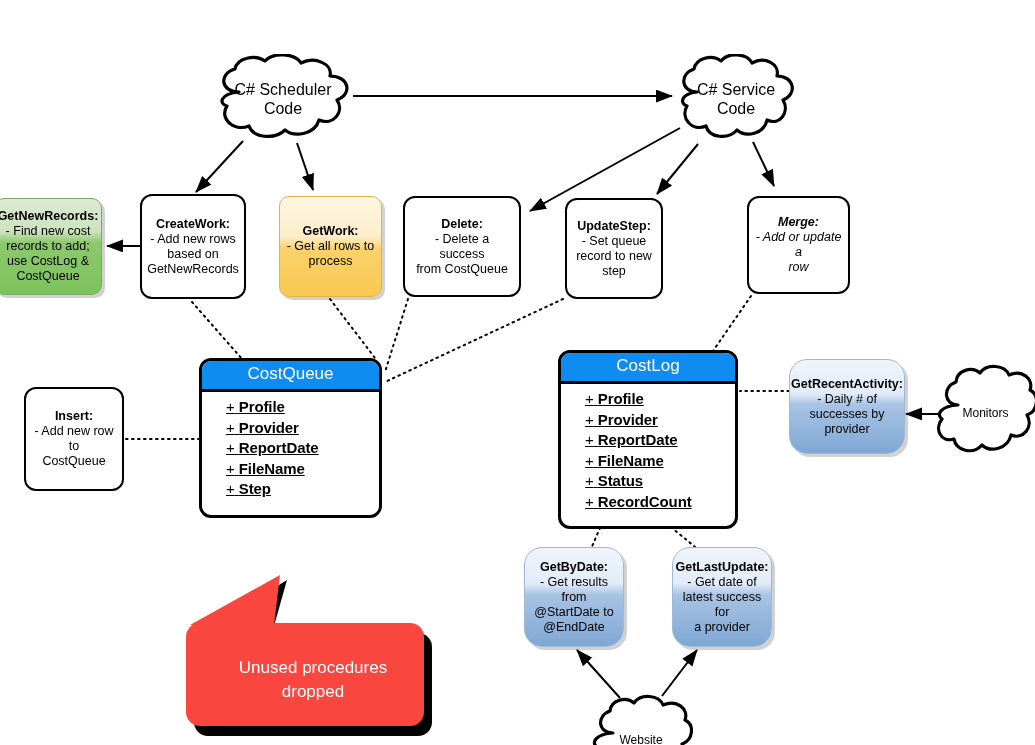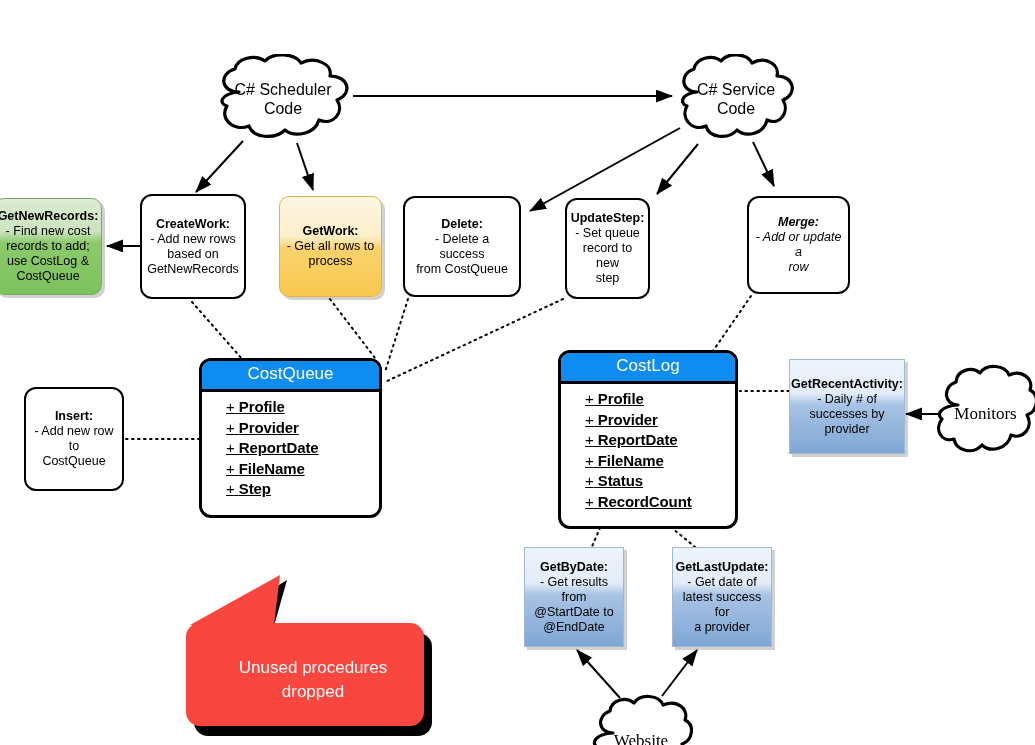--- a/index.html
+++ b/index.html
@@ -19,40 +19,40 @@
   
   .green{border:1px solid #7aa96a;border-radius:10px;
          background:linear-gradient(180deg,#dcebd2 0%,#cde3bf 34%,#8cc96c 46%,#7dc25c 100%);
          box-shadow:3px 3px 0 rgba(0,0,0,.18);}
   
   .orange{border:1px solid #e0b24a;border-radius:10px;
           background:linear-gradient(180deg,#fdf4dd 0%,#fcecc4 40%,#f9cf66 52%,#f7c council 100%);
           background:linear-gradient(180deg,#fdf6e2 0%,#fceec9 40%,#fad26c 52%,#f8c94f 100%);
           box-shadow:3px 3px 0 rgba(0,0,0,.18);}
   
-  .bluebox{border:1px solid #9fb8d6;border-radius:0;
+  .bluebox{border:1px solid #9fb8d6;border-radius:18px;
            background:linear-gradient(180deg,#eef4fb 0%,#e2ecf8 36%,#a8c3e4 48%,#7fa7d4 100%);
            box-shadow:3px 3px 0 rgba(0,0,0,.18);}
 
   
   .table{position:absolute;box-sizing:border-box;border:3px solid #000;border-radius:12px;
          background:#fff;overflow:hidden;}
   .table .thead{background:#0f8cf2;color:#fff;font-size:17px;line-height:26px;height:28px;
                 text-align:center;border-bottom:3px solid #000;}
   .table .attrs{padding:5px 0 0 24px;text-decoration:underline;}
   .table .attr{font-size:15px;line-height:20.5px;font-weight:bold;color:#000;text-align:left;
                letter-spacing:-.1px;white-space:nowrap;}
   .table .attr .plus{font-weight:normal;}
 
   
   .cloud{position:absolute;}
   .cloud .lbl{position:absolute;left:0;top:0;width:100%;height:100%;
               display:flex;flex-direction:column;align-items:center;justify-content:center;
               font-size:16px;line-height:19px;color:#000;text-align:center;}
-  .cloud.small .lbl{font-size:17px;font-family:Liberation Serif, serif;}
+  .cloud.small .lbl{font-size:12px;}
 
   
   .banner{position:absolute;}
   .banner .lbl{position:absolute;left:0;top:12px;width:100%;height:100%;
                display:flex;flex-direction:column;align-items:center;justify-content:center;
                color:#fff;font-size:17px;line-height:24px;text-align:center;
                padding-top:26px;box-sizing:border-box;}
 </style>
 </head>
 <body>
@@ -169,21 +169,21 @@
     <div class="body">based on</div>
     <div class="body">GetNewRecords</div>
   </div>
 
   <div class="node proc" style="left:403px;top:150px;width:118px;height:101px;">
     <div class="ttl">Delete:</div>
     <div class="body">- Delete a success</div>
     <div class="body">from CostQueue</div>
   </div>
 
-  <div class="node proc" style="left:565px;top:152px;width:85px;height:101px;">
+  <div class="node proc" style="left:565px;top:152px;width:98px;height:101px;">
     <div class="ttl">UpdateStep:</div>
     <div class="body">- Set queue</div>
     <div class="body">record to new</div>
     <div class="body">step</div>
   </div>
 
   <div class="node proc" style="left:747px;top:150px;width:103px;height:98px;font-style:italic;">
     <div class="ttl">Merge:</div>
     <div class="body">- Add or update a</div>
     <div class="body">row</div>

